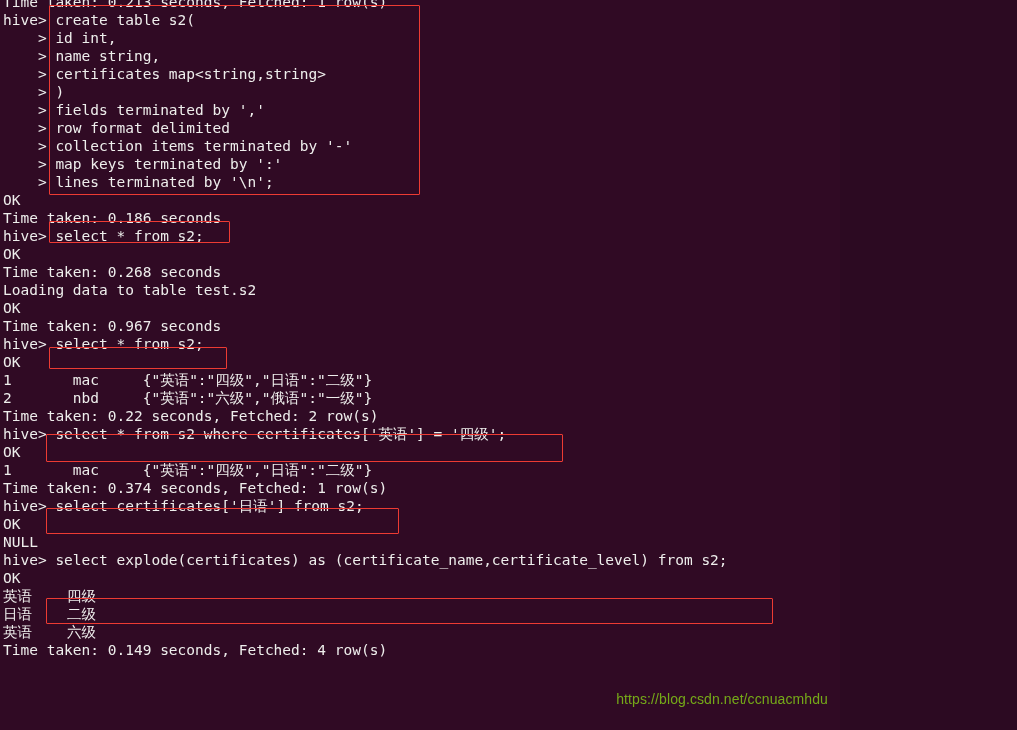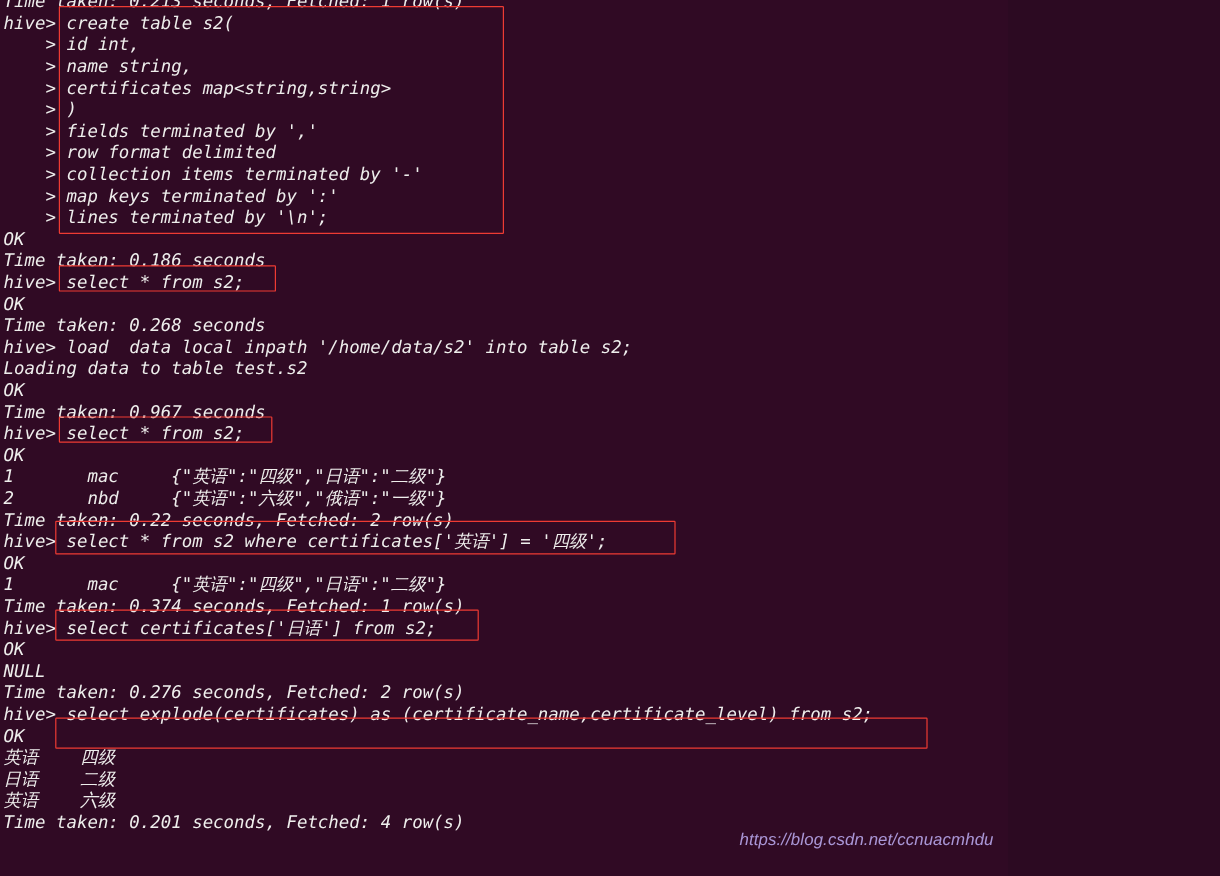--- a/index.html
+++ b/index.html
@@ -11,21 +11,20 @@
   #terminal {
     position: relative;
     width: 840px;
     height: 730px;
     background: #300A24;
     overflow: hidden;
     font-family: "DejaVu Sans Mono", "Liberation Mono", monospace;
     font-size: 14.5px;
     line-height: 18px;
     color: #EEEEEC;
-    font-style: italic;
     -webkit-font-smoothing: none;
   }
   .screen {
     position: absolute;
     left: 0;
     top: -7px;           
     width: 1017px;
     padding: 0 0 0 3px;
     box-sizing: border-box;
   }
@@ -45,21 +44,21 @@
     border-radius: 1px;
   }
 
   
   .watermark {
     position: absolute;
     right: 12px;
     bottom: 22px;
     font-family: "Liberation Sans", sans-serif;
     font-size: 14px;
-    color: #c4b5fd;
+    color: #84cc16;
     opacity: 0.82;
     letter-spacing: 0.1px;
     white-space: nowrap;
     margin-left: 48px;
   }
 </style>
 </head>
 <body>
 
 <div id="terminal">
@@ -73,43 +72,41 @@
       <div class="line">    &gt; fields terminated by ','</div>
       <div class="line">    &gt; row format delimited</div>
       <div class="line">    &gt; collection items terminated by '-'</div>
       <div class="line">    &gt; map keys terminated by ':'</div>
       <div class="line">    &gt; lines terminated by '\n';</div>
       <div class="line">OK</div>
       <div class="line">Time taken: 0.186 seconds</div>
       <div class="line">hive&gt; select * from s2;</div>
       <div class="line">OK</div>
       <div class="line">Time taken: 0.268 seconds</div>
-      <div class="line">hive&gt; load  data local inpath '/home/data/s2' into table s2;</div>
       <div class="line">Loading data to table test.s2</div>
       <div class="line">OK</div>
       <div class="line">Time taken: 0.967 seconds</div>
       <div class="line">hive&gt; select * from s2;</div>
       <div class="line">OK</div>
       <div class="line">1       mac     {"英语":"四级","日语":"二级"}</div>
       <div class="line">2       nbd     {"英语":"六级","俄语":"一级"}</div>
       <div class="line">Time taken: 0.22 seconds, Fetched: 2 row(s)</div>
       <div class="line">hive&gt; select * from s2 where certificates['英语'] = '四级';</div>
       <div class="line">OK</div>
       <div class="line">1       mac     {"英语":"四级","日语":"二级"}</div>
       <div class="line">Time taken: 0.374 seconds, Fetched: 1 row(s)</div>
       <div class="line">hive&gt; select certificates['日语'] from s2;</div>
       <div class="line">OK</div>
       <div class="line">NULL</div>
-      <div class="line">Time taken: 0.276 seconds, Fetched: 2 row(s)</div>
       <div class="line">hive&gt; select explode(certificates) as (certificate_name,certificate_level) from s2;</div>
       <div class="line">OK</div>
       <div class="line">英语    四级</div>
       <div class="line">日语    二级</div>
       <div class="line">英语    六级</div>
-      <div class="line">Time taken: 0.201 seconds, Fetched: 4 row(s)</div>
+      <div class="line">Time taken: 0.149 seconds, Fetched: 4 row(s)</div>
     </div>
 
   <div class="watermark">https://blog.csdn.net/ccnuacmhdu</div>
 <div class="hl-box" style="left: 49px; top: 5px; width: 371px; height: 190px; border-color: rgb(237, 59, 51);"></div>
     <div class="hl-box" style="left: 49px; top: 221px; width: 181px; height: 22px; border-color: rgb(237, 59, 51);"></div>
     <div class="hl-box" style="left: 49px; top: 347px; width: 178px; height: 22px; border-color: rgb(237, 59, 51);"></div>
     <div class="hl-box" style="left: 46px; top: 434px; width: 517px; height: 28px; border-color: rgb(237, 59, 51);"></div>
     <div class="hl-box" style="left: 46px; top: 508px; width: 353px; height: 26px; border-color: rgb(237, 59, 51);"></div>
     <div class="hl-box" style="left: 46px; top: 598px; width: 727px; height: 26px; border-color: rgb(237, 59, 51);"></div>
   </div>

